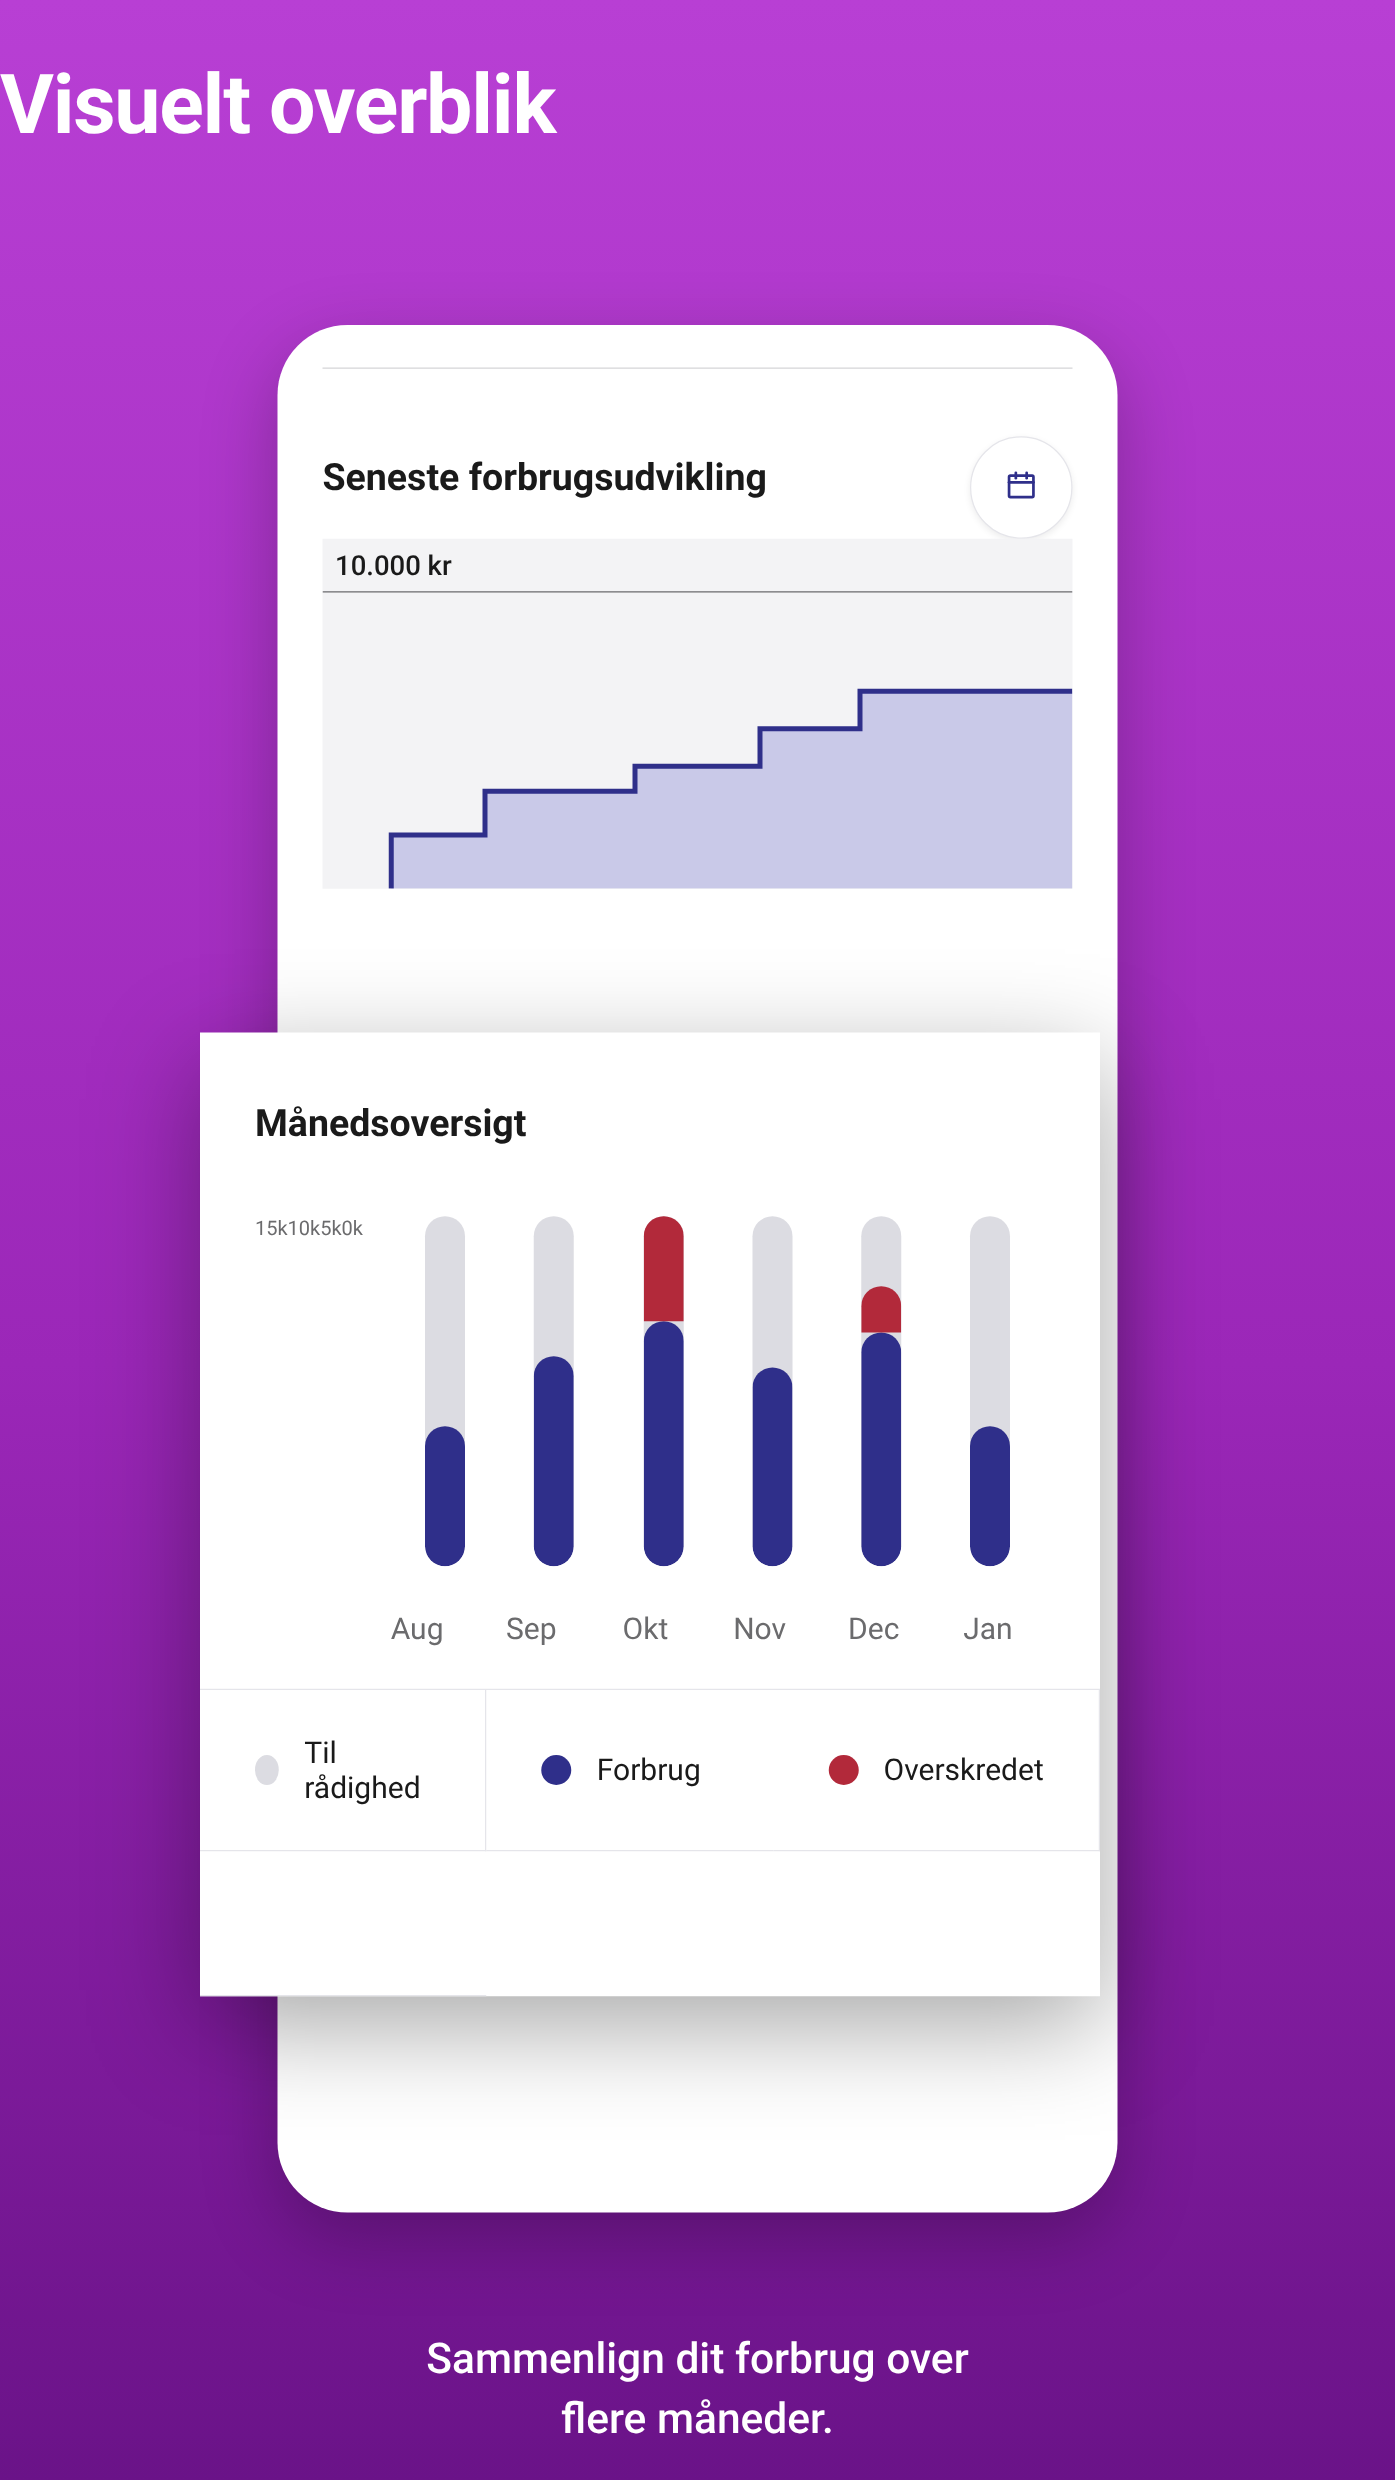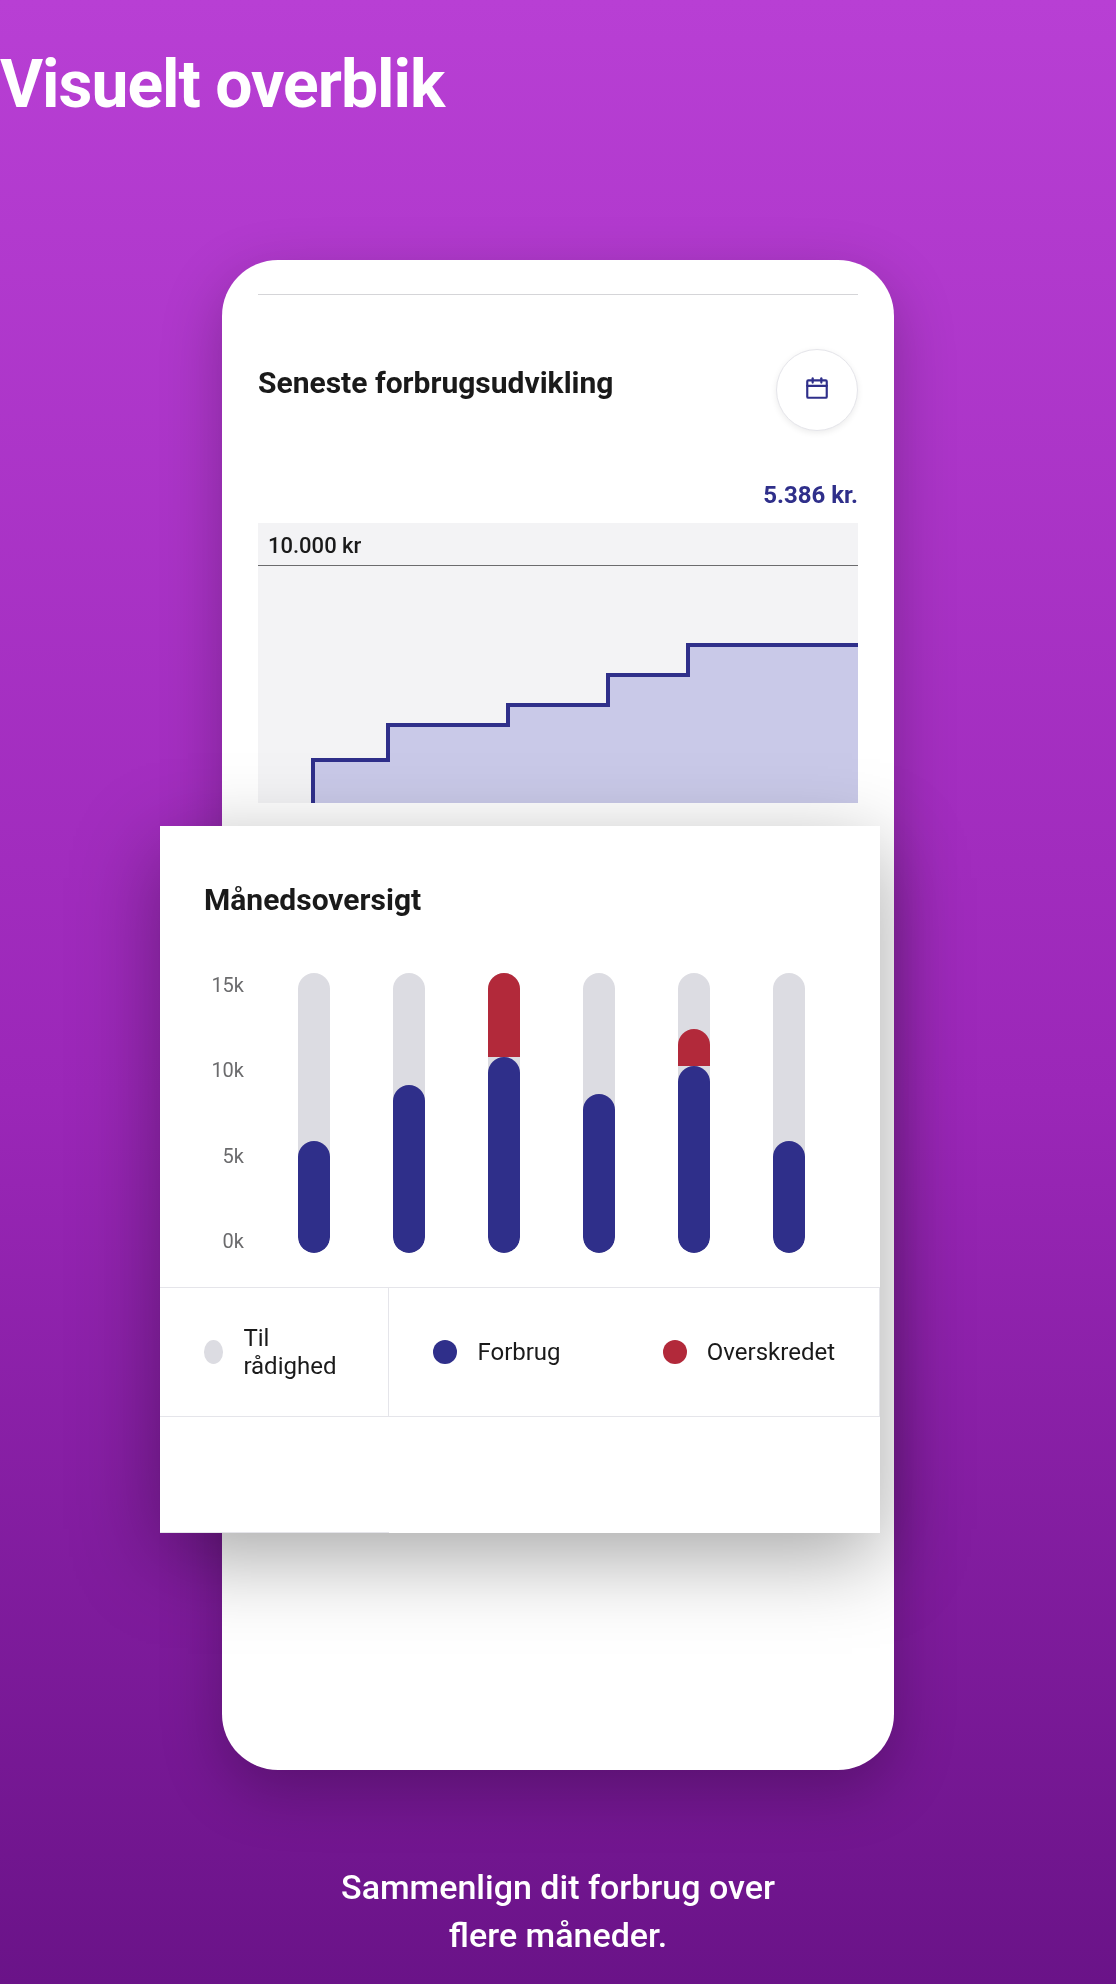--- a/index.html
+++ b/index.html
@@ -138,23 +138,23 @@
     font-size: 30px;
     font-weight: 700;
     margin-bottom: 56px;
   }
 
   .bars-wrap {
     display: flex;
   }
   .yaxis {
     display: flex;
-    flex-direction: column;
+    flex-direction: row;
     justify-content: space-between;
-    font-size: 20px;
+    font-size: 16px;
     color: #6b6b6d;
     text-align: right;
     padding-right: 22px;
     height: 280px;
     min-width: 62px;
   }
   .bars {
     flex: 1;
     display: flex;
     justify-content: space-around;
@@ -232,21 +232,20 @@
           <svg width="26" height="26" viewBox="0 0 24 24" fill="none" stroke="#2f2f8a" stroke-width="2" stroke-linecap="round" stroke-linejoin="round">
             <rect x="3" y="5" width="18" height="16" rx="1"></rect>
             <line x1="3" y1="10" x2="21" y2="10"></line>
             <line x1="8" y1="3" x2="8" y2="7"></line>
             <line x1="16" y1="3" x2="16" y2="7"></line>
           </svg>
         </span>
       </div>
     </div>
 
-    <div class="amount">5.386 kr.</div>
 
     <div class="step-chart">
       <div class="ymax">10.000 kr</div>
       <div class="sep"></div>
       <svg viewBox="0 0 600 238" preserveAspectRatio="none">
         <path d="M55,238 L55,195 L130,195 L130,160 L250,160 L250,140 L350,140 L350,110 L430,110 L430,80 L600,80 L600,238 Z" fill="#c9c9e8"></path>
         <path d="M55,238 L55,195 L130,195 L130,160 L250,160 L250,140 L350,140 L350,110 L430,110 L430,80 L600,80" fill="none" stroke="#2f2f8a" stroke-width="4"></path>
       </svg>
     </div>
   </div>
@@ -280,20 +279,28 @@
           <div class="bar">
             <div class="fill-blue" style="height: 66.6667%;"></div>
             <div class="fill-red" style="bottom: 66.6667%; height: 13.3333%;"></div>
           </div>
           <div class="bar">
             <div class="fill-blue" style="height: 40%;"></div>
           </div>
         </div>
     </div>
 
+    <div class="xlabels" id="xlabels">
+        <span>Aug</span>
+        <span>Sep</span>
+        <span>Okt</span>
+        <span>Nov</span>
+        <span>Dec</span>
+        <span>Jan</span>
+      </div>
   </div>
 
   <div class="legend">
     <div class="legend-cell">
       <span class="legend-dot" style="background:#dcdce2"></span>
       <span>Til rådighed</span>
     </div>
     <div class="legend-cell">
       <span class="legend-dot" style="background:#2f2f8a"></span>
       <span>Forbrug</span>

